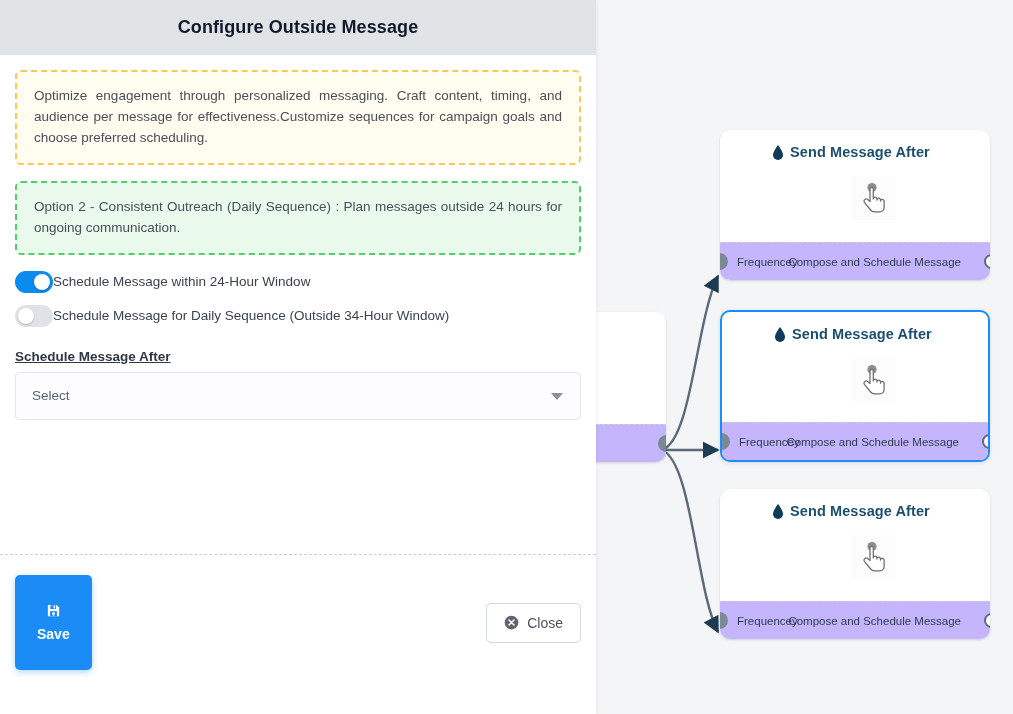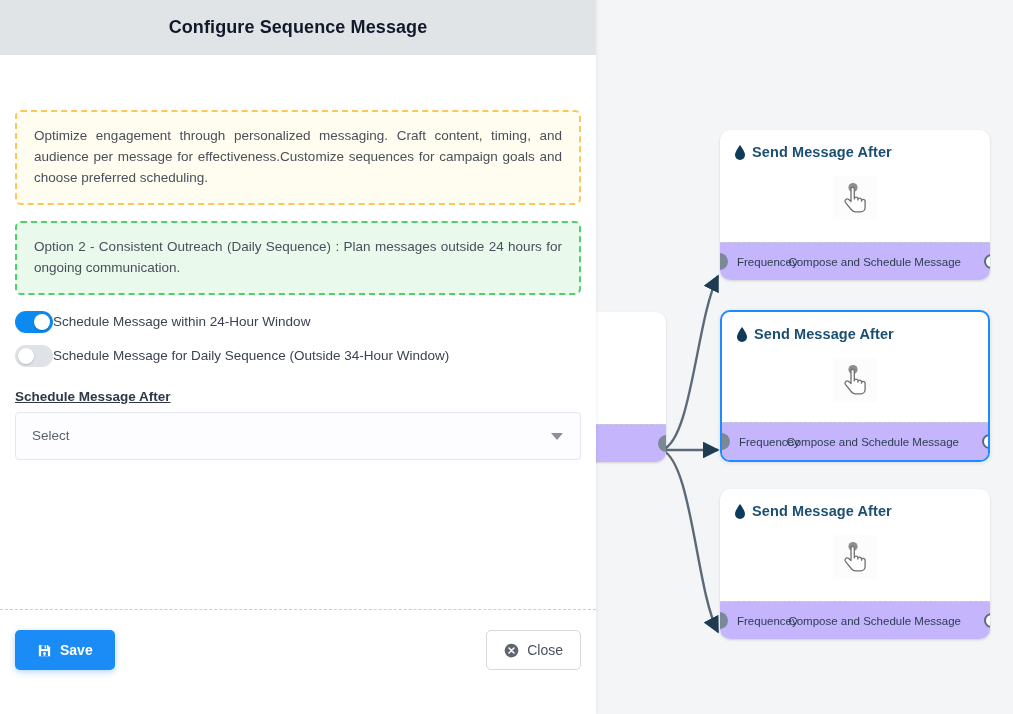--- a/index.html
+++ b/index.html
@@ -25,21 +25,21 @@
     width: 270px;
     background: #ffffff;
     border-radius: 10px;
     box-shadow: 0 1px 3px rgba(16,24,40,.10), 0 1px 2px rgba(16,24,40,.06);
     overflow: hidden;
   }
   .node.selected {
     border: 2px solid #1a8cff;
     box-shadow: 0 1px 4px rgba(16,24,40,.12);
   }
-  .node-body { padding: 14px 20px 6px 14px; height: 112px; position: relative; }
+  .node-body { padding: 14px 20px 6px 14px; height: 112px; position: relative; margin-left: 38px; }
   .node.selected .node-body { height: 110px; }
   .node-title {
     display: flex; align-items: center; gap: 6px;
     font-size: 14.5px; font-weight: 700; color: #1b4f72; letter-spacing: .1px;
   }
   .drop-icon { width: 12px; height: 15px; display: block; flex: none; }
   .hand-wrap {
     position: absolute; left: 50%; top: 46px; transform: translateX(-50%);
     width: 44px; height: 44px; background: #fdfcfd;
     display: flex; align-items: center; justify-content: center;
@@ -89,21 +89,21 @@
     z-index: 5;
     box-shadow: 1px 0 4px rgba(16,24,40,.06);
   }
   .modal-header {
     height: 55px; background: #e1e4e7;
     display: flex; align-items: center; justify-content: center;
   }
   .modal-header h1 {
     font-size: 18px; font-weight: 700; color: #10182a; letter-spacing: .1px;
   }
-  .modal-body { padding: 15px 15px 0 15px; margin-top: 40px; }
+  .modal-body { padding: 15px 15px 0 15px; }
 
   .alert {
     border-radius: 6px;
     padding: 14px 17px;
     margin-bottom: 16px;
     font-size: 13.5px;
     line-height: 1.55;
     color: #4a4f5a;
     text-align: justify;
   }
@@ -156,22 +156,23 @@
     border-top: 1px dashed #c9ced6;
     display: flex; align-items: center; justify-content: space-between;
   }
   .btn {
     display: inline-flex; align-items: center; gap: 8px;
     font-size: 14px; border-radius: 5px;
     cursor: pointer;
   }
   .btn-save {
     background: #1b8cf5; color: #ffffff;
-    border: none; padding: 12px 22px; font-weight: 700;
+    border: none; padding: 28px 22px; font-weight: 700;
     box-shadow: 0 2px 6px rgba(27,140,245,.35);
+    flex-direction: column;
   }
   .btn-close {
     background: #ffffff; color: #4a5160;
     border: 1px solid #d5d9e0; padding: 11px 17px;
   }
   .ico { width: 15px; height: 15px; display: block; flex: none; }
 </style>
 </head>
 <body>
 
@@ -266,21 +267,21 @@
         <span class="port in"></span>
         <span class="port-label left">Frequencey</span>
         <span class="port-label right">Compose and Schedule Message</span>
         <span class="port out"></span>
       </div>
     </div>
   </div>
 
   <div class="modal">
     <div class="modal-header">
-      <h1>Configure Sequence Message</h1>
+      <h1>Configure Outside Message</h1>
     </div>
 
     <div class="modal-body">
       <div class="alert warn">Optimize engagement through personalized messaging. Craft content, timing, and audience per message for effectiveness.Customize sequences for campaign goals and choose preferred scheduling.</div>
       <div class="alert ok">Option 2 - Consistent Outreach (Daily Sequence) : Plan messages outside 24 hours for ongoing communication.</div>
 
       <div class="switch-row">
         <span class="switch on">
           <span class="knob"></span>
         </span>

